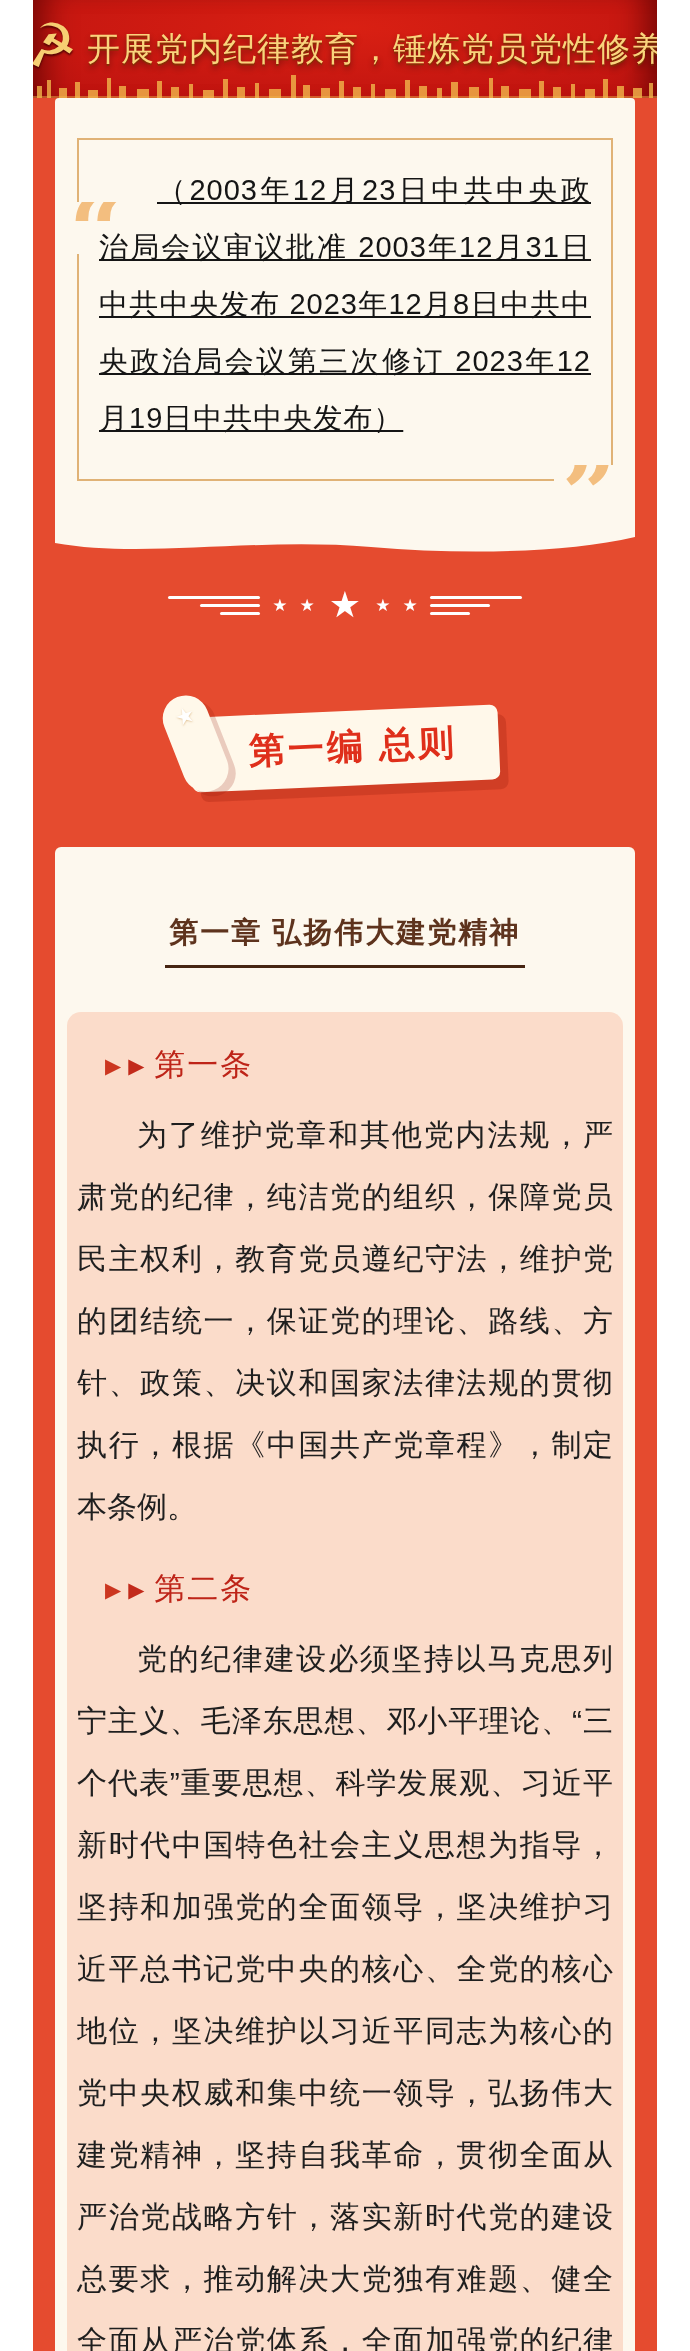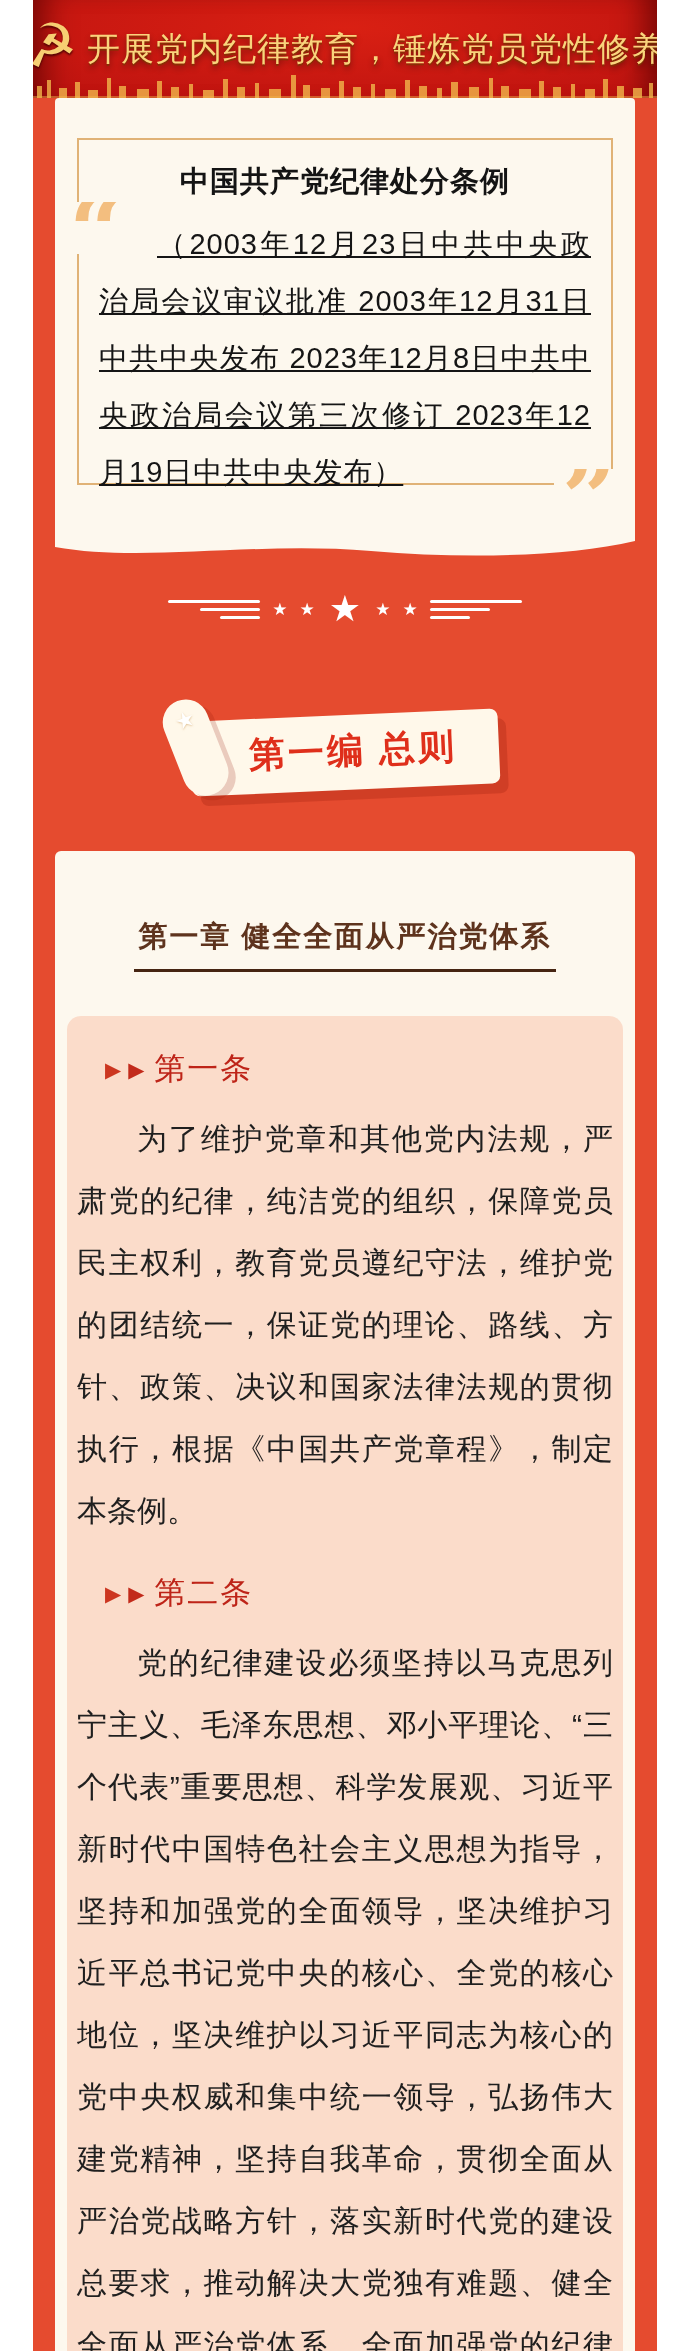--- a/index.html
+++ b/index.html
@@ -153,21 +153,20 @@
           <rect x="600" y="16" width="9" height="10"></rect>
           <rect x="616" y="11" width="4" height="15"></rect>
       </g>
       <rect x="0" y="24" width="624" height="2" fill="#F2B64B" opacity="0.45"></rect>
     </svg>
   </div>
 
   <section class="quote-card">
     <span class="q-border"></span>
     <span class="q-mark q-open">“</span>
-    <h1 class="quote-title">中国共产党纪律处分条例</h1>
     <p class="quote-body">（2003年12月23日中共中央政治局会议审议批准 2003年12月31日中共中央发布 2023年12月8日中共中央政治局会议第三次修订 2023年12月19日中共中央发布）</p>
     <span class="q-mark q-close">”</span>
   </section>
   <svg class="wave" width="580" height="40" viewBox="0 0 580 40" preserveAspectRatio="none">
     <path d="M0,0 L580,0 L580,16 C510,32 410,34 316,26 C198,16 88,38 0,22 Z" fill="#FDF8EE"></path>
   </svg>
 
   <div class="divider">
     <span class="d-lines left">
         <i class="d-l1"></i>
@@ -190,21 +189,21 @@
     <div class="ribbon">
       <div class="ribbon-tab">
         <span class="tab-star">★</span>
       </div>
       <span class="ribbon-label">第一编 总则</span>
     </div>
   </div>
 
   <section class="main-card">
     <div class="chapter-title-row">
-      <h2 class="chapter-title">第一章 健全全面从严治党体系</h2>
+      <h2 class="chapter-title">第一章 弘扬伟大建党精神</h2>
     </div>
 
     <div class="pink-panel">
 
       <article class="article">
         <div class="article-head">
           <span class="tri">▶</span>
           <span class="tri t2">▶</span>
           <span class="article-marker">第一条</span>
         </div>

